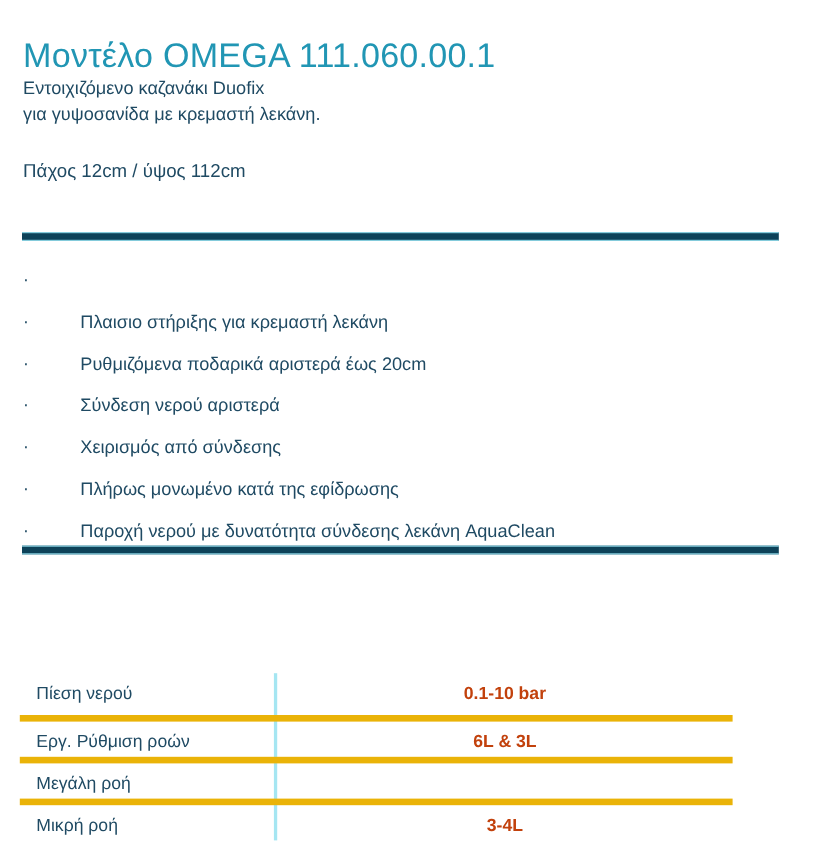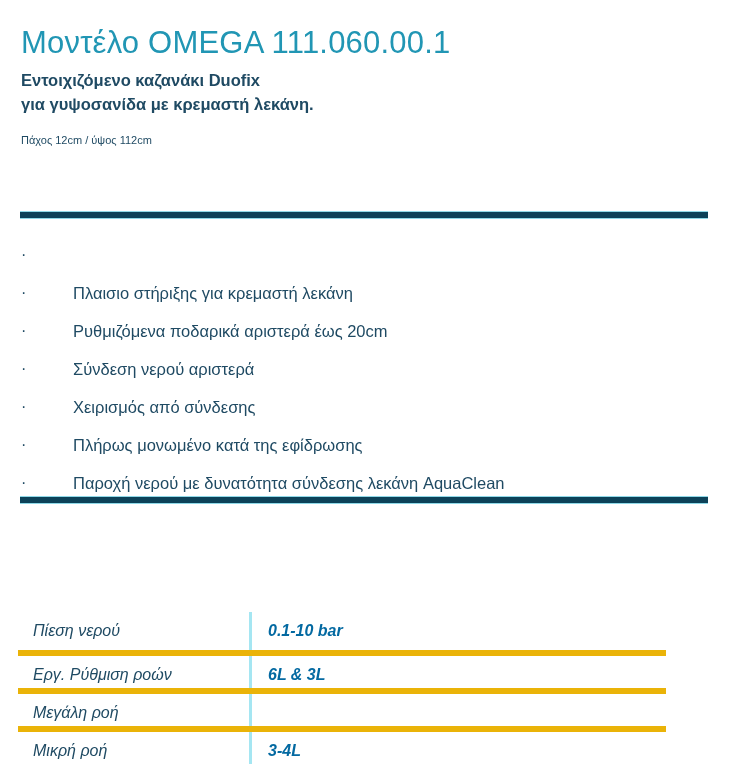--- a/index.html
+++ b/index.html
@@ -21,45 +21,44 @@
     position: absolute;
     left: 0; top: 0;
     width: 742px;
     height: 781px;
   }
 
   
   .title {
     position: absolute;
     left: 21px;
-    top: 4px;
+    top: 12px;
     font-size: 31px;
     font-weight: 400;
     letter-spacing: 0.2px;
     color: #2196b4;
     white-space: nowrap;
   }
 
   
   .intro {
     position: absolute;
     left: 21px;
     top: 68px;
     font-size: 16.5px;
     line-height: 24px;
     color: #1f4a63;
-    font-weight: bold;
   }
   .intro .line { display: block; white-space: nowrap; }
 
   .dims {
     position: absolute;
     left: 21px;
-    top: 128px;
-    font-size: 11px;
+    top: 144px;
+    font-size: 17px;
     line-height: 24px;
     color: #1f4a63;
     white-space: nowrap;
   }
 
   
   .rule {
     position: absolute;
     left: 20px;
     width: 688px;
@@ -118,21 +117,20 @@
     top: 12px;
     width: 3px;
     height: 152px;
     background: #a5e6f2;
   }
   .spec-row {
     position: absolute;
     left: 0;
     width: 648px;
     height: 38px;
-    font-style: italic;
   }
   .spec-row.r0 { top: 12px; }
   .spec-row.r1 { top: 50px; }
   .spec-row.r2 { top: 88px; }
   .spec-row.r3 { top: 126px; }
   .spec-row.sep { border-top: 6px solid #eab308; }
 
   .spec-label {
     position: absolute;
     left: 15px;
@@ -145,23 +143,23 @@
   }
   .spec-value {
     position: absolute;
     left: 234px;
     top: 0;
     width: 414px;
     height: 38px;
     line-height: 38px;
     font-size: 16px;
     font-weight: bold;
-    color: #0369a1;
-    white-space: nowrap;
-    padding-left: 16px;
+    color: #c2410c;
+    text-align: center;
+    white-space: nowrap;
   }
 </style>
 </head>
 <body>
 
 <div class="page">
 
   <h1 class="title">Μοντέλο OMEGA 111.060.00.1</h1>
 
   <div class="intro">

